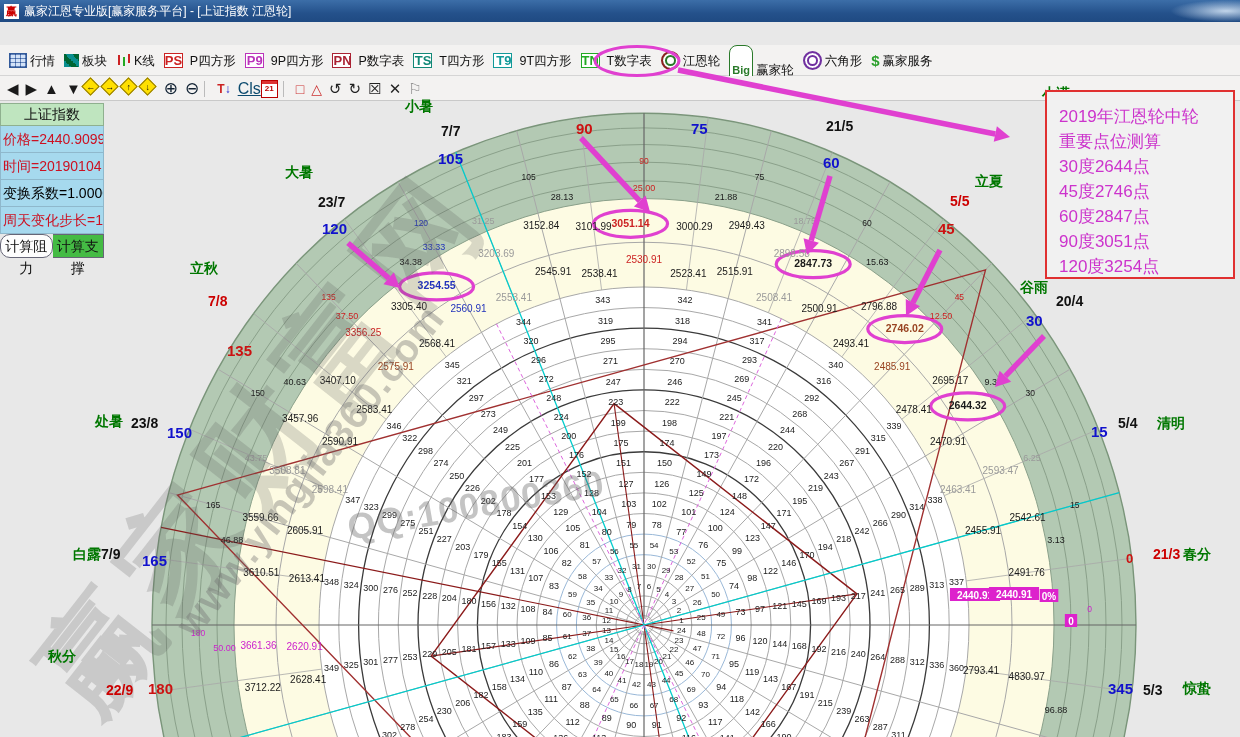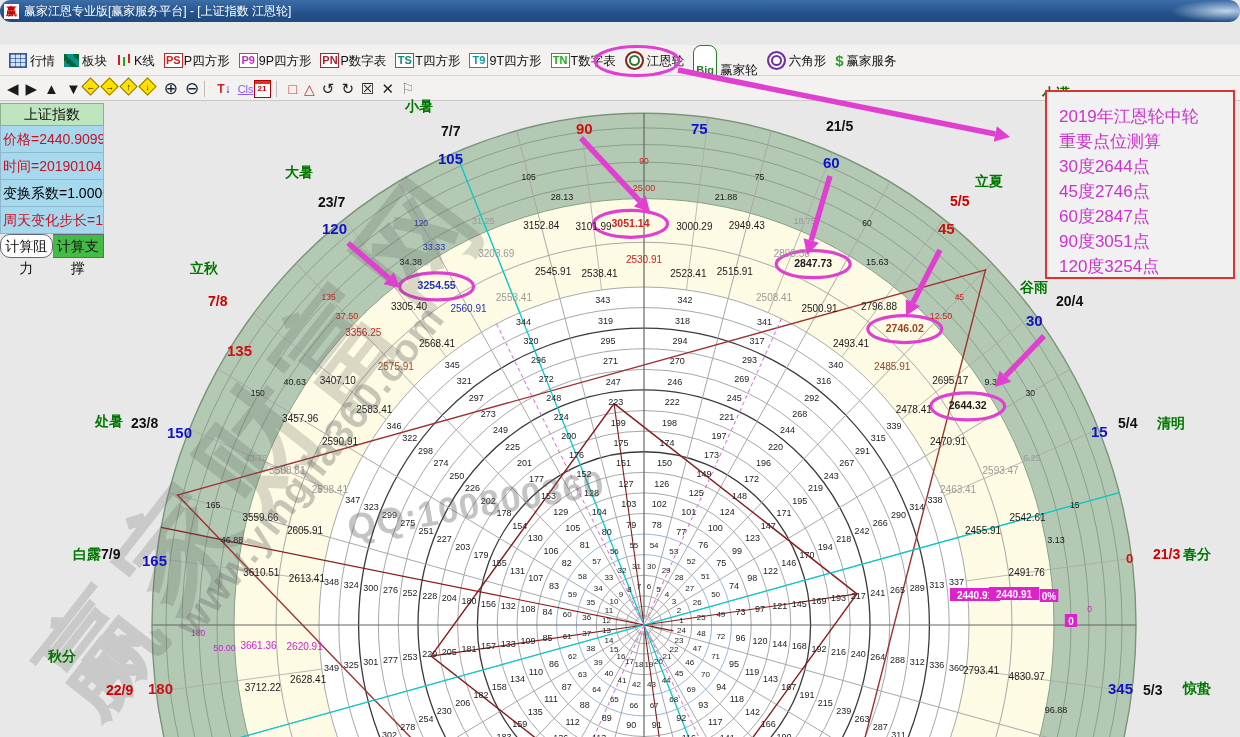--- a/index.html
+++ b/index.html
@@ -1,21 +1,21 @@
 <!DOCTYPE html>
 <html><head>
 <meta charset="utf-8">
 <style>
   html,body{margin:0;padding:0;width:1240px;height:737px;overflow:hidden;
     font-family:"Liberation Sans","DejaVu Sans",sans-serif;background:#e8e8e8;}
   #app{position:relative;width:1240px;height:737px;}
   
   #titlebar{position:absolute;left:0;top:0;width:1240px;height:22px;
     background:linear-gradient(#3c6ea8,#24518b 60%,#1f4a82);color:#fff;
-    font-size:12px;line-height:22px;white-space:nowrap;border-radius:11px;}
+    font-size:12px;line-height:22px;white-space:nowrap;}
   #titlebar .logo{display:inline-block;width:15px;height:15px;background:#fff;color:#c00;
     font-weight:700;font-size:11px;line-height:15px;text-align:center;margin:0 5px 0 4px;vertical-align:middle;}
   #titlebar .smudge{position:absolute;right:0;top:0;width:70px;height:22px;
     background:radial-gradient(ellipse at 80% 50%,rgba(220,235,250,.85),rgba(220,235,250,0) 70%);}
   
   #menubar{position:absolute;left:0;top:22px;width:1240px;height:22px;background:#f3f2f1;
     border-bottom:1px solid #dcdcdc;font-size:12.5px;line-height:22px;white-space:nowrap;}
   #menubar .logo{display:inline-block;width:16px;height:16px;background:#fff;color:#c00;border:1px solid #c99;
     font-weight:700;font-size:12px;line-height:16px;text-align:center;margin:0 8px 0 4px;vertical-align:middle;}
   .menu-item{display:inline-block;padding:0 9px;color:#111;cursor:default;}
@@ -27,42 +27,42 @@
   .ic{display:inline-block;vertical-align:middle;margin-right:3px;}
   .ic-table{width:16px;height:13px;border:1px solid #335a9a;
     background:linear-gradient(#fff,#fff) ,repeating-linear-gradient(90deg,#6f8fc0 0 1px,#e8f0fb 1px 5px),repeating-linear-gradient(#6f8fc0 0 1px,#e8f0fb 1px 4px);
     background-blend-mode:multiply;}
   .ic-blocks{width:15px;height:13px;background:
     linear-gradient(45deg,#0a8f8f 25%,#063 25% 50%,#0a8f8f 50% 75%,#063 75%);}
   .ic-kline{width:15px;height:15px;position:relative;background:
     linear-gradient(#c22 0 0) 2px 2px/2px 10px no-repeat,
     linear-gradient(#2a2 0 0) 7px 4px/2px 9px no-repeat,
     linear-gradient(#c22 0 0) 12px 1px/2px 9px no-repeat;}
-  .badge{width:17px;height:13px;border:1px solid;font-size:11px;font-weight:700;line-height:13px;
-    text-align:center;background:#fff;display:inline-block;vertical-align:middle;margin-right:1px;}
+  .badge{width:17px;height:13px;border:1px solid;font-size:13px;font-weight:700;line-height:13px;
+    text-align:right;background:#fff;display:inline-block;vertical-align:middle;margin-right:7px;}
   .ic-target{width:15px;height:15px;border-radius:50%;border:2px solid #8b2020;
     box-shadow:inset 0 0 0 2px #fff,inset 0 0 0 4px #2a7a2a;background:#fff;}
   .ic-target.purple{border-color:#7030a0;box-shadow:inset 0 0 0 2px #fff,inset 0 0 0 4px #7030a0;}
   .ic-big{min-width:18px;height:14px;border-radius:8px;border:1px solid #2a7a2a;color:#2a7a2a;
     font-size:11px;font-weight:700;line-height:14px;text-align:center;padding:17px 2px;background:#fff;}
   .ic-dollar{color:#2ca02c;font-weight:700;font-size:15px;}
   
   #toolbar2{position:absolute;left:0;top:76px;width:1240px;height:24px;background:#f3f2f1;
     border-bottom:1px solid #c9c9c9;line-height:24px;white-space:nowrap;font-size:14px;}
   .tb2{display:inline-block;margin-left:7px;vertical-align:middle;color:#222;cursor:default;}
   .tb2.nav{font-size:15px;color:#1a1a1a;}
   .tb2.sep{width:1px;height:16px;background:#bbb;margin:0 5px;vertical-align:middle;}
   .tb2-diamond{width:11px;height:11px;background:#ffe000;border:1px solid #907800;transform:rotate(45deg);
     display:inline-block;position:relative;margin:0 3px;}
   .tb2-diamond span{position:absolute;left:50%;top:50%;transform:translate(-50%,-52%) rotate(-45deg);
     font-size:9px;color:#111;font-weight:700;}
   .tb2.zoom{font-size:17px;color:#123;}
   .tb2.tdown{font-size:12px;font-weight:700;color:#c22;}
   .tb2.tdown span{color:#22c;}
-  .tb2.cls{font-size:11px;color:#8b5cf6;text-decoration:underline;}
+  .tb2.cls{font-size:16px;color:#0c4a6e;text-decoration:underline;}
   .tb2-cal{display:inline-block;width:15px;height:14px;border:1px solid #b00;background:#fff;
     font-size:8px;line-height:12px;text-align:center;color:#b00;font-weight:700;
     box-shadow:inset 0 3px 0 #d33;padding-top:2px;vertical-align:middle;}
   .tb2.shape{color:#c33;font-size:14px;}
   .tb2.rot{font-size:15px;color:#222;}
   .tb2.gray{color:#888;}
   
   #infopanel{position:absolute;left:0;top:103px;width:104px;z-index:8;font-size:14px;}
   #infopanel .ttl{background:#bfe5bf;border:1px solid #8fb08f;text-align:center;height:21px;line-height:21px;color:#111;}
   #infopanel .row{background:#a6d9ee;border:1px solid #8fb8cc;border-top:none;height:26px;line-height:26px;

